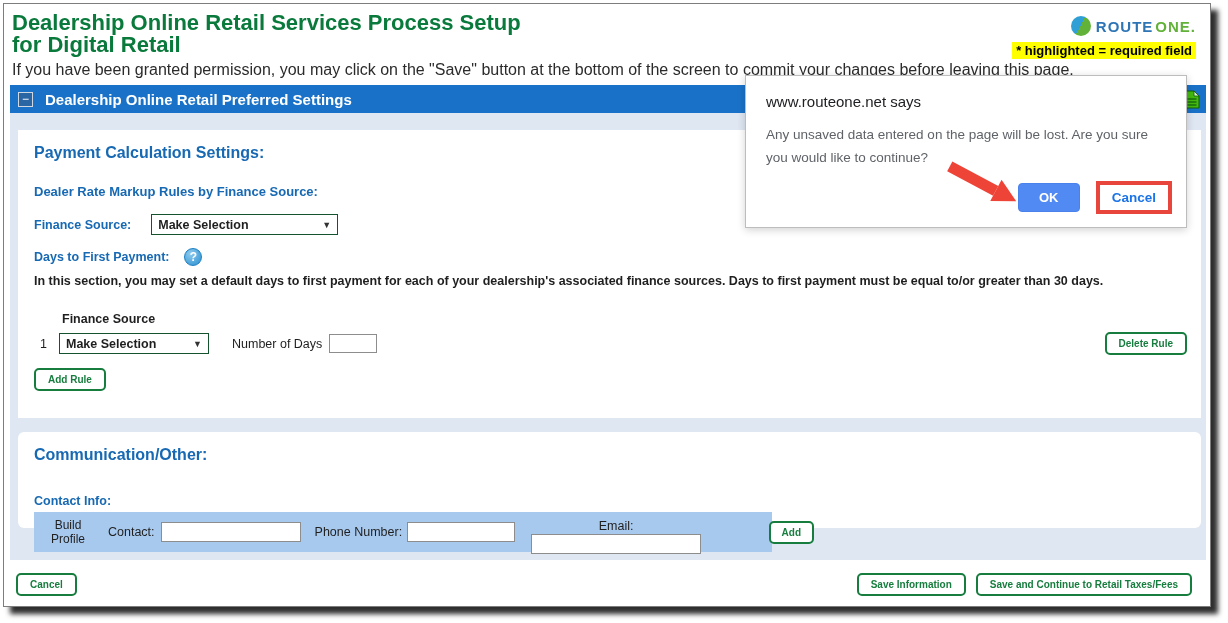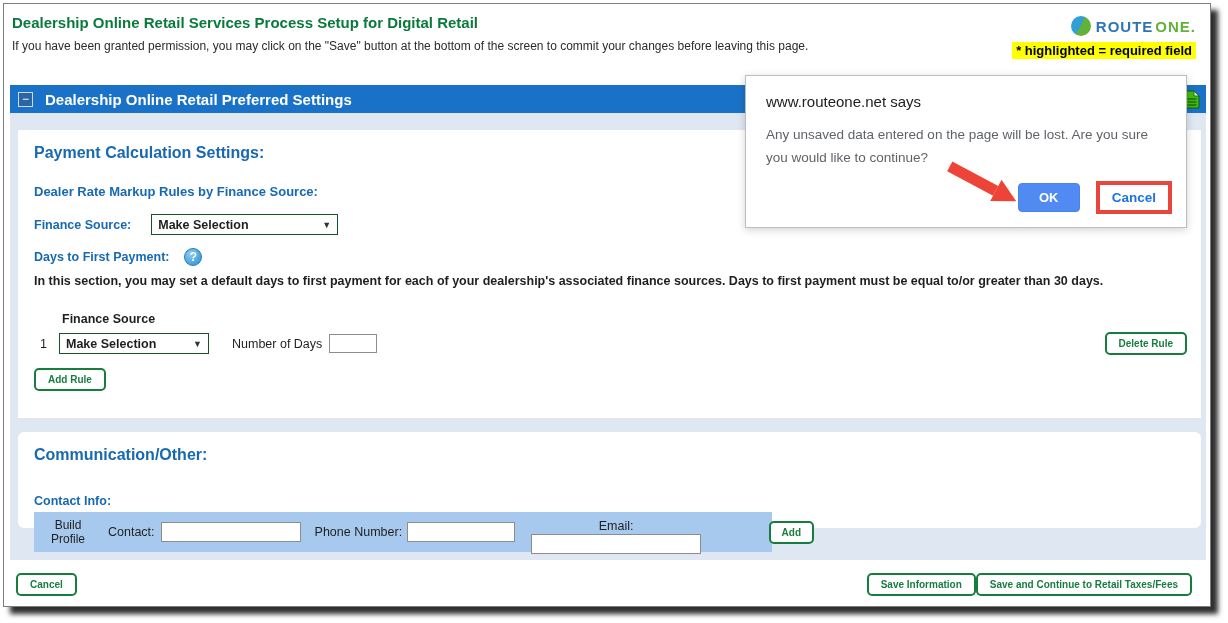--- a/index.html
+++ b/index.html
@@ -4,23 +4,23 @@
 <style>
   * { box-sizing: border-box; margin: 0; padding: 0; }
   html, body { width: 1228px; height: 623px; background: #fff; overflow: hidden;
     font-family: "Liberation Sans", sans-serif; }
   .frame { position: absolute; left: 3px; top: 3px; width: 1208px; height: 604px;
     background: #fff; border: 1px solid #7d7d7d;
     box-shadow: 7px 7px 5px rgba(0,0,0,0.82); }
 
   
   .top-header { position: absolute; left: 8px; top: 8px; right: 8px; }
-  .page-title { color: #0a7a3c; font-weight: bold; font-size: 15px; line-height: 22px;
+  .page-title { color: #0a7a3c; font-weight: bold; font-size: 22px; line-height: 22px;
     max-width: 540px; }
-  .page-subtitle { margin-top: 5px; font-size: 12px; color: #2b2b2b; }
+  .page-subtitle { margin-top: 5px; font-size: 16px; color: #2b2b2b; }
   .logo-block { position: absolute; right: 6px; top: 4px; text-align: right; }
   .logo-row { display: flex; align-items: center; justify-content: flex-end; gap: 5px; }
   .logo-circle { width: 20px; height: 20px; border-radius: 50%;
     background: linear-gradient(118deg, #2f9fd6 0 48%, #62b239 48% 100%); }
   .logo-route { color: #2e75b5; font-weight: bold; font-size: 15px; letter-spacing: 1px; }
   .logo-one { color: #62b239; font-weight: bold; font-size: 15px; letter-spacing: 1px; margin-left: -3px; }
   .required-note { display: inline-block; margin-top: 6px; background: #ffff00;
     color: #000; font-weight: bold; font-size: 13px; padding: 1px 4px; }
 
   
@@ -84,21 +84,21 @@
   .contact-input { width: 140px; margin-left: 6px; }
   .phone-label { margin-left: 14px; }
   .phone-input { width: 108px; margin-left: 5px; }
   .email-group { margin-left: 16px; display: flex; flex-direction: column; align-items: center; margin-top: 8px; }
   .email-input { width: 170px; margin-top: 1px; }
   .add-btn { margin-left: auto; margin-right: -52px; padding: 4px 11px; }
 
   
   .footer { position: absolute; left: 0; right: 0; bottom: 0; height: 46px; background: #fff; }
   .footer .cancel { position: absolute; left: 12px; top: 13px; }
-  .footer-right { position: absolute; right: 18px; top: 13px; display: flex; }
+  .footer-right { position: absolute; right: 18px; top: 13px; display: flex; gap: 10px; }
 
   
   .dialog { position: absolute; left: 741px; top: 71px; width: 442px; height: 153px;
     background: #fff; border: 1px solid #bdbdbd; box-shadow: 0 2px 8px rgba(0,0,0,0.18);
     padding: 17px 20px; z-index: 10; }
   .dialog-title { font-size: 15px; color: #202124; }
   .dialog-message { margin-top: 14px; font-size: 13.5px; color: #5f6368; line-height: 1.7;
     max-width: 392px; }
   .dialog-buttons { position: absolute; right: 14px; bottom: 13px; display: flex; align-items: center; }
   .ok-btn { width: 62px; height: 29px; background: #528af4; border: 1px solid #4a82ec;

